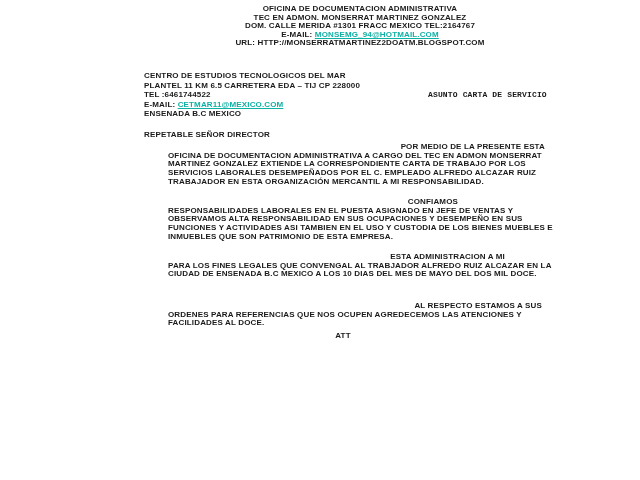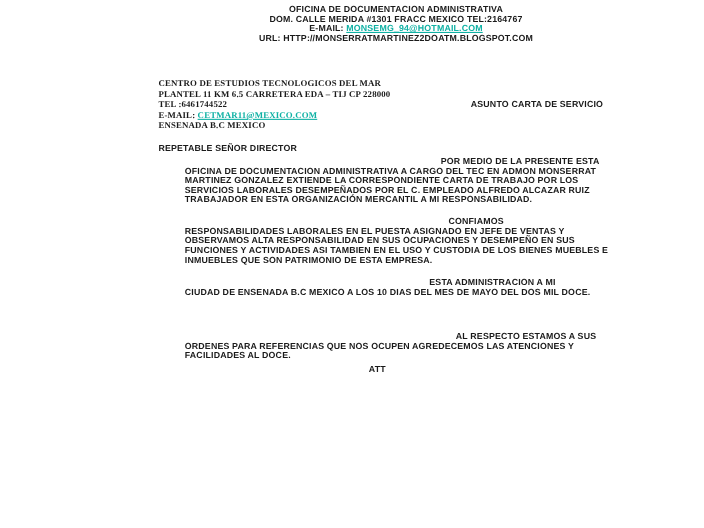--- a/index.html
+++ b/index.html
@@ -18,22 +18,22 @@
     font-size: 8px;
     letter-spacing: 0.15px;
   }
   .abs { position: absolute; white-space: nowrap; }
 
   
   .header { top: 5px; left: 150px; width: 420px; line-height: 8.6px; text-align: center; }
   .link { color: #0fb1a4; text-decoration: underline; }
 
   
-  .recipient { top: 71px; left: 144px; line-height: 9.6px; font-family: Liberation Serif, serif; }
-  .subject { top: 90px; left: 428px; }
+  .recipient { top: 71px; left: 144px; line-height: 9.6px; }
+  .subject { top: 90px; left: 428px; font-family: Liberation Mono, monospace; }
 
   .salutation { top: 130px; left: 144px; }
 
   
   .para { left: 143px; width: 415px; line-height: 8.7px; }
   .para .lead { text-align: right; }
   .para .body-line { padding-left: 25px; }
   .p1 { top: 143px; } .p1 .lead { padding-right: 13px; }
   .p2 { top: 198px; } .p2 .lead { padding-right: 100px; }
   .p3 { top: 253px; } .p3 .lead { padding-right: 53px; }
@@ -51,20 +51,21 @@
   .signatory { top: 429px; left: 406px; width: 150px; text-align: center; }
   .ccp { top: 430px; left: 145px; }
 </style>
 </head>
 <body>
 
 <div class="page">
 
   <div class="abs header">
     <div>OFICINA DE DOCUMENTACION ADMINISTRATIVA</div>
+    <div>TEC EN ADMON. MONSERRAT MARTINEZ GONZALEZ</div>
     <div>DOM. CALLE MERIDA #1301 FRACC MEXICO TEL:2164767</div>
     <div><span>E-MAIL: </span><span class="link">MONSEMG_94@HOTMAIL.COM</span></div>
     <div>URL: HTTP://MONSERRATMARTINEZ2DOATM.BLOGSPOT.COM</div>
   </div>
 
   <div class="abs recipient">
     <div>CENTRO DE ESTUDIOS TECNOLOGICOS DEL MAR</div>
     <div>PLANTEL 11 KM 6.5 CARRETERA EDA – TIJ CP 228000</div>
     <div>TEL :6461744522</div>
     <div><span>E-MAIL: </span><span class="link">CETMAR11@MEXICO.COM</span></div>
@@ -86,20 +87,21 @@
   <div class="abs para p2">
     <div class="lead">CONFIAMOS</div>
     <div class="body-line">RESPONSABILIDADES LABORALES EN EL PUESTA ASIGNADO EN JEFE DE VENTAS Y</div>
     <div class="body-line">OBSERVAMOS ALTA RESPONSABILIDAD EN SUS OCUPACIONES Y DESEMPEÑO EN SUS</div>
     <div class="body-line">FUNCIONES Y ACTIVIDADES ASI TAMBIEN EN EL USO Y CUSTODIA DE LOS BIENES MUEBLES E</div>
     <div class="body-line">INMUEBLES QUE SON PATRIMONIO DE ESTA EMPRESA.</div>
   </div>
 
   <div class="abs para p3">
     <div class="lead">ESTA ADMINISTRACION A MI</div>
+    <div class="body-line">PARA LOS FINES LEGALES QUE CONVENGAL AL TRABJADOR ALFREDO RUIZ ALCAZAR EN LA</div>
     <div class="body-line">CIUDAD DE  ENSENADA  B.C MEXICO A LOS 10 DIAS DEL MES DE MAYO DEL DOS MIL DOCE.</div>
   </div>
 
   <div class="abs para p4">
     <div class="lead">AL RESPECTO ESTAMOS A SUS</div>
     <div class="body-line">ORDENES PARA REFERENCIAS QUE NOS OCUPEN AGREDECEMOS LAS ATENCIONES Y</div>
     <div class="body-line">FACILIDADES AL DOCE.</div>
   </div>
 
   <div class="abs att">ATT</div>

